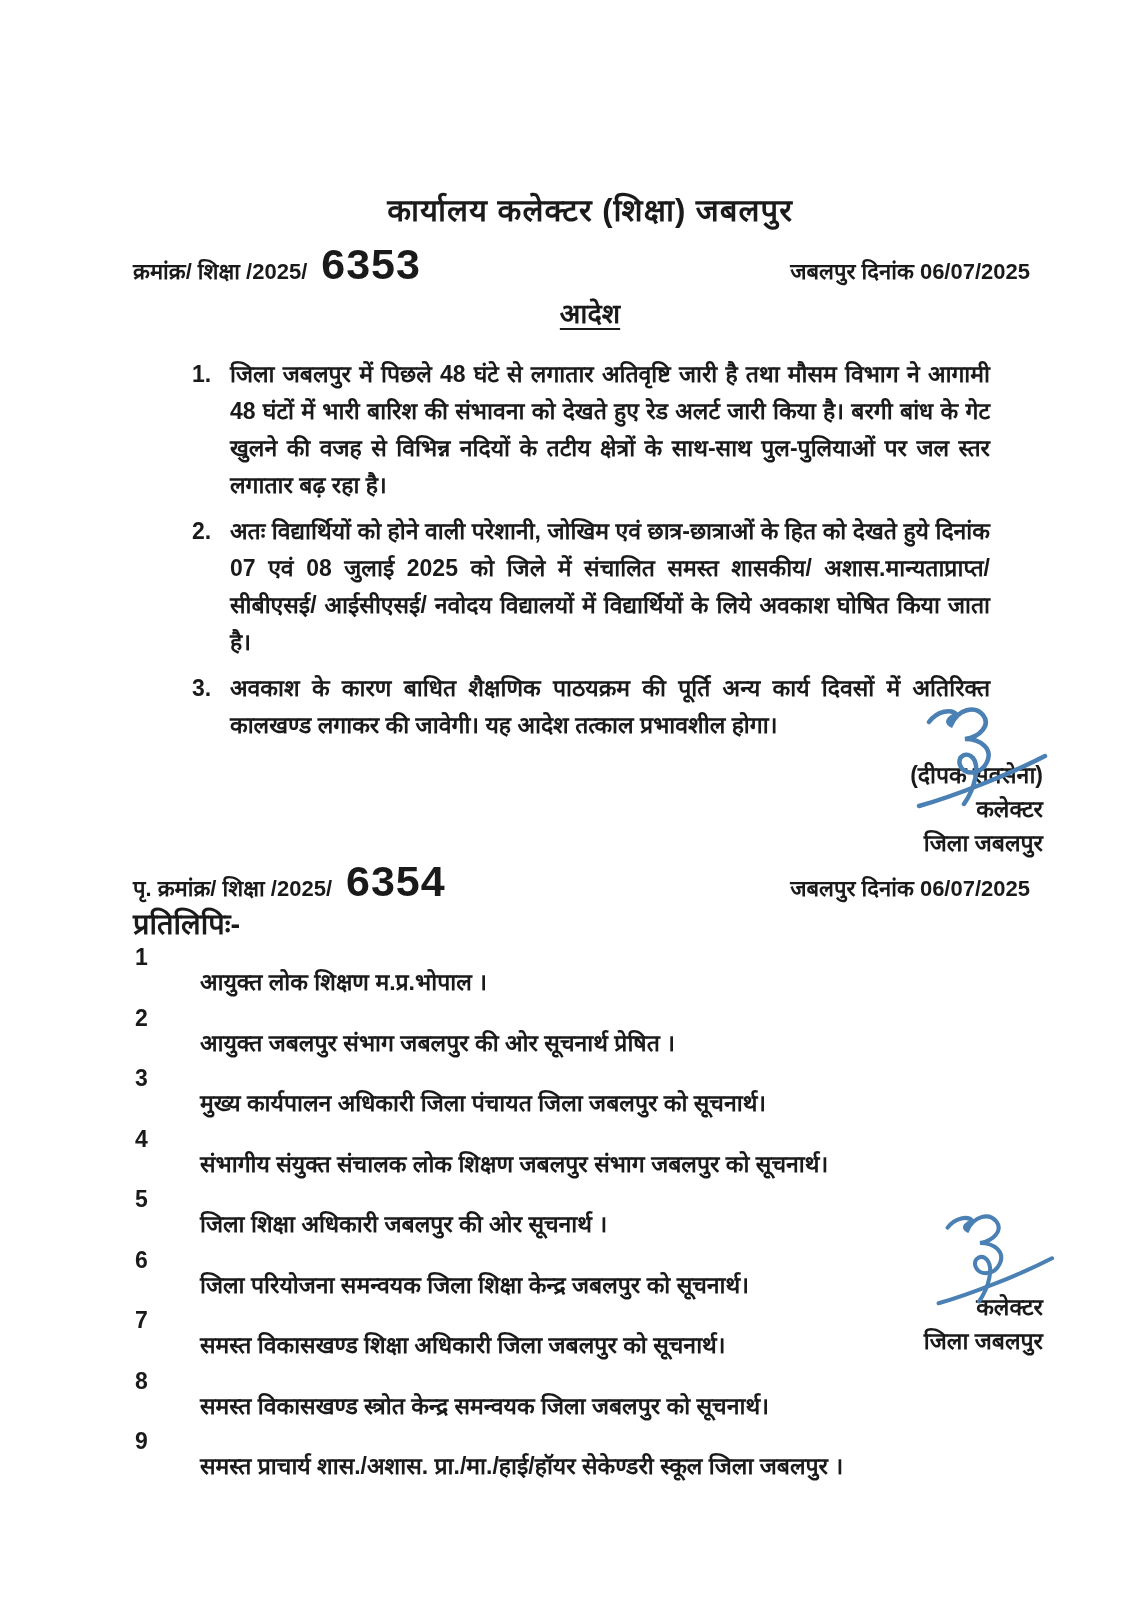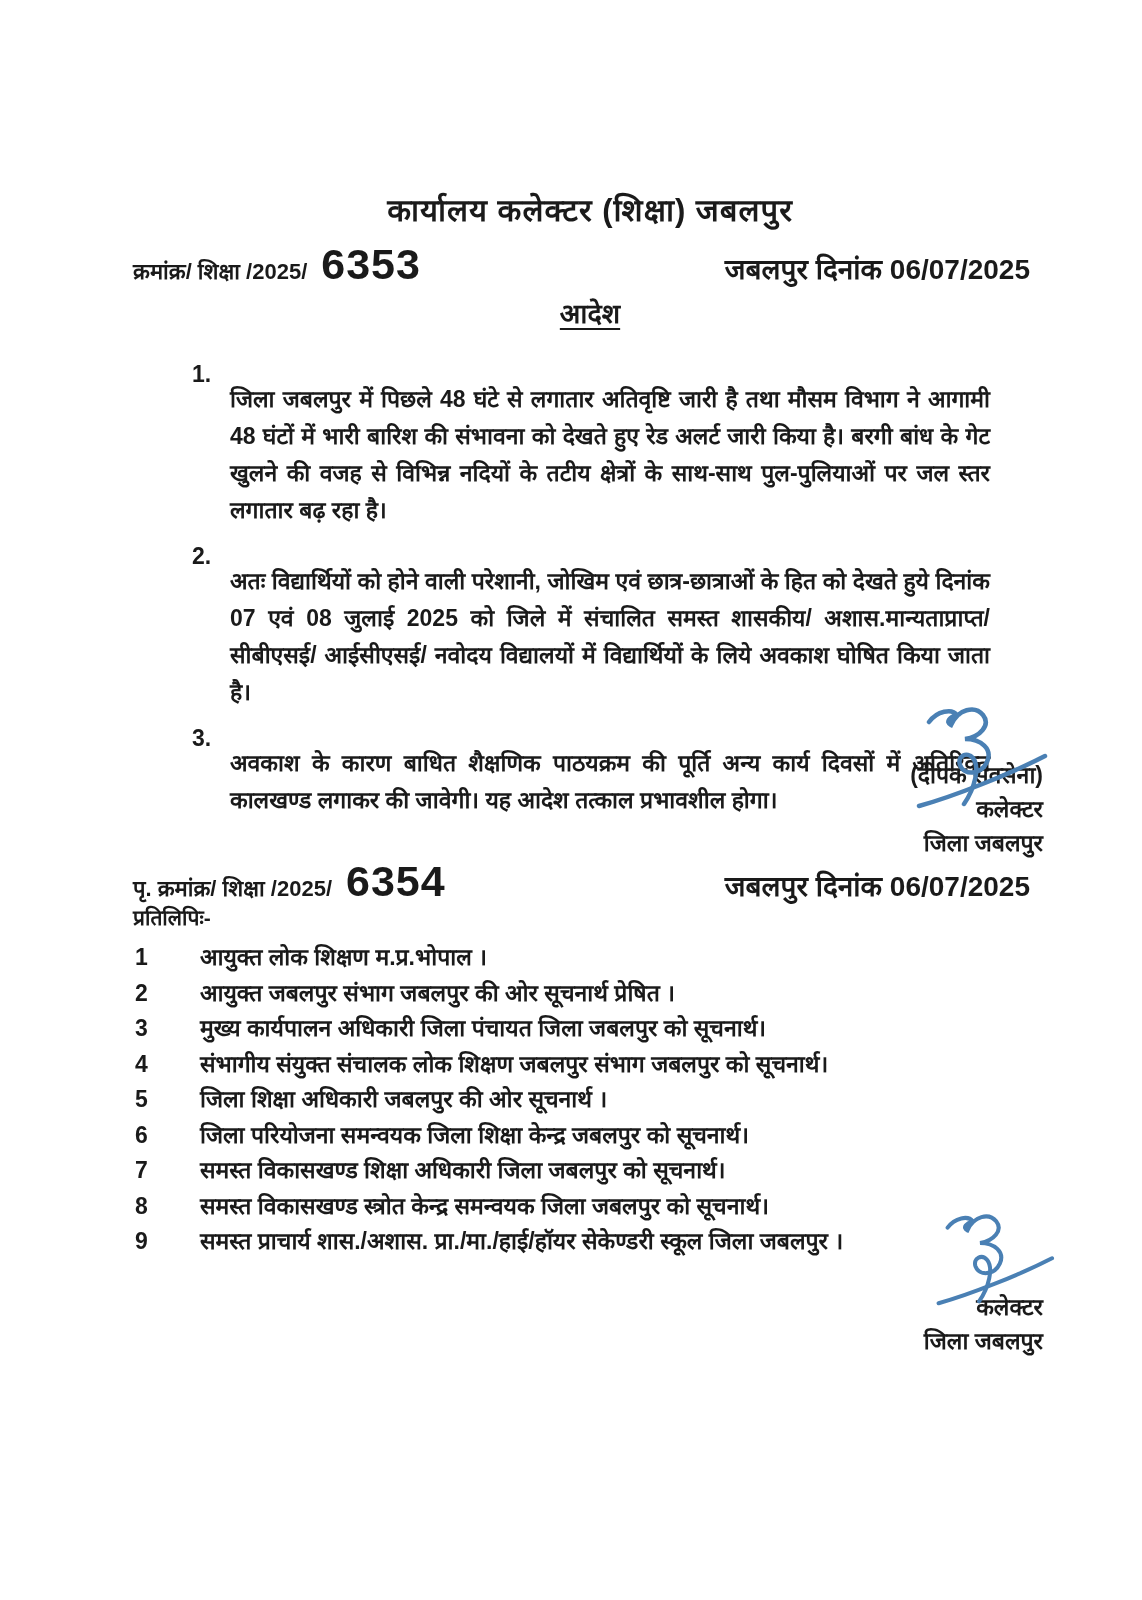--- a/index.html
+++ b/index.html
@@ -46,21 +46,21 @@
     font-size: 22px;
     font-weight: 700;
   }
   .ref-number {
     font-size: 43px;
     font-weight: 600;
     letter-spacing: 1px;
     line-height: 1;
   }
   .ref-date {
-    font-size: 28px;
+    font-size: 22px;
     font-weight: 700;
   }
   .order-heading {
     position: absolute;
     top: 294px;
     left: 0;
     width: 100%;
     text-align: center;
     font-size: 27px;
     font-weight: 700;
@@ -80,21 +80,20 @@
     font-weight: 700;
     line-height: 37px;
   }
   .para-num {
     width: 38px;
     flex: 0 0 38px;
   }
   .para-text {
     flex: 1;
     text-align: justify;
-    margin-top: 25px;
   }
   .sig-block {
     position: absolute;
     text-align: right;
     font-size: 23px;
     font-weight: 700;
     line-height: 34px;
   }
   .sig-block-1 {
     top: 758px;
@@ -112,40 +111,41 @@
     right: -12px;
   }
   .sig-svg-2 {
     top: -86px;
     right: -18px;
   }
   .pratilipi-heading {
     position: absolute;
     top: 903px;
     left: 133px;
-    font-size: 21px;
+    font-size: 29px;
     font-weight: 700;
   }
   .copies-list {
     position: absolute;
     top: 940px;
     left: 135px;
     width: 880px;
   }
   .copy-row {
     display: flex;
     font-size: 23px;
     font-weight: 600;
     line-height: 35.5px;
   }
   .copy-num {
     flex: 0 0 65px;
   }
   .copy-text {
     flex: 1;
+    margin-top: 25px;
   }
 </style>
 </head>
 <body>
 
 <div class="sheet">
 
   <div class="doc-title">कार्यालय कलेक्टर (शिक्षा) जबलपुर</div>
 
   <div class="ref-row ref-row-1">

